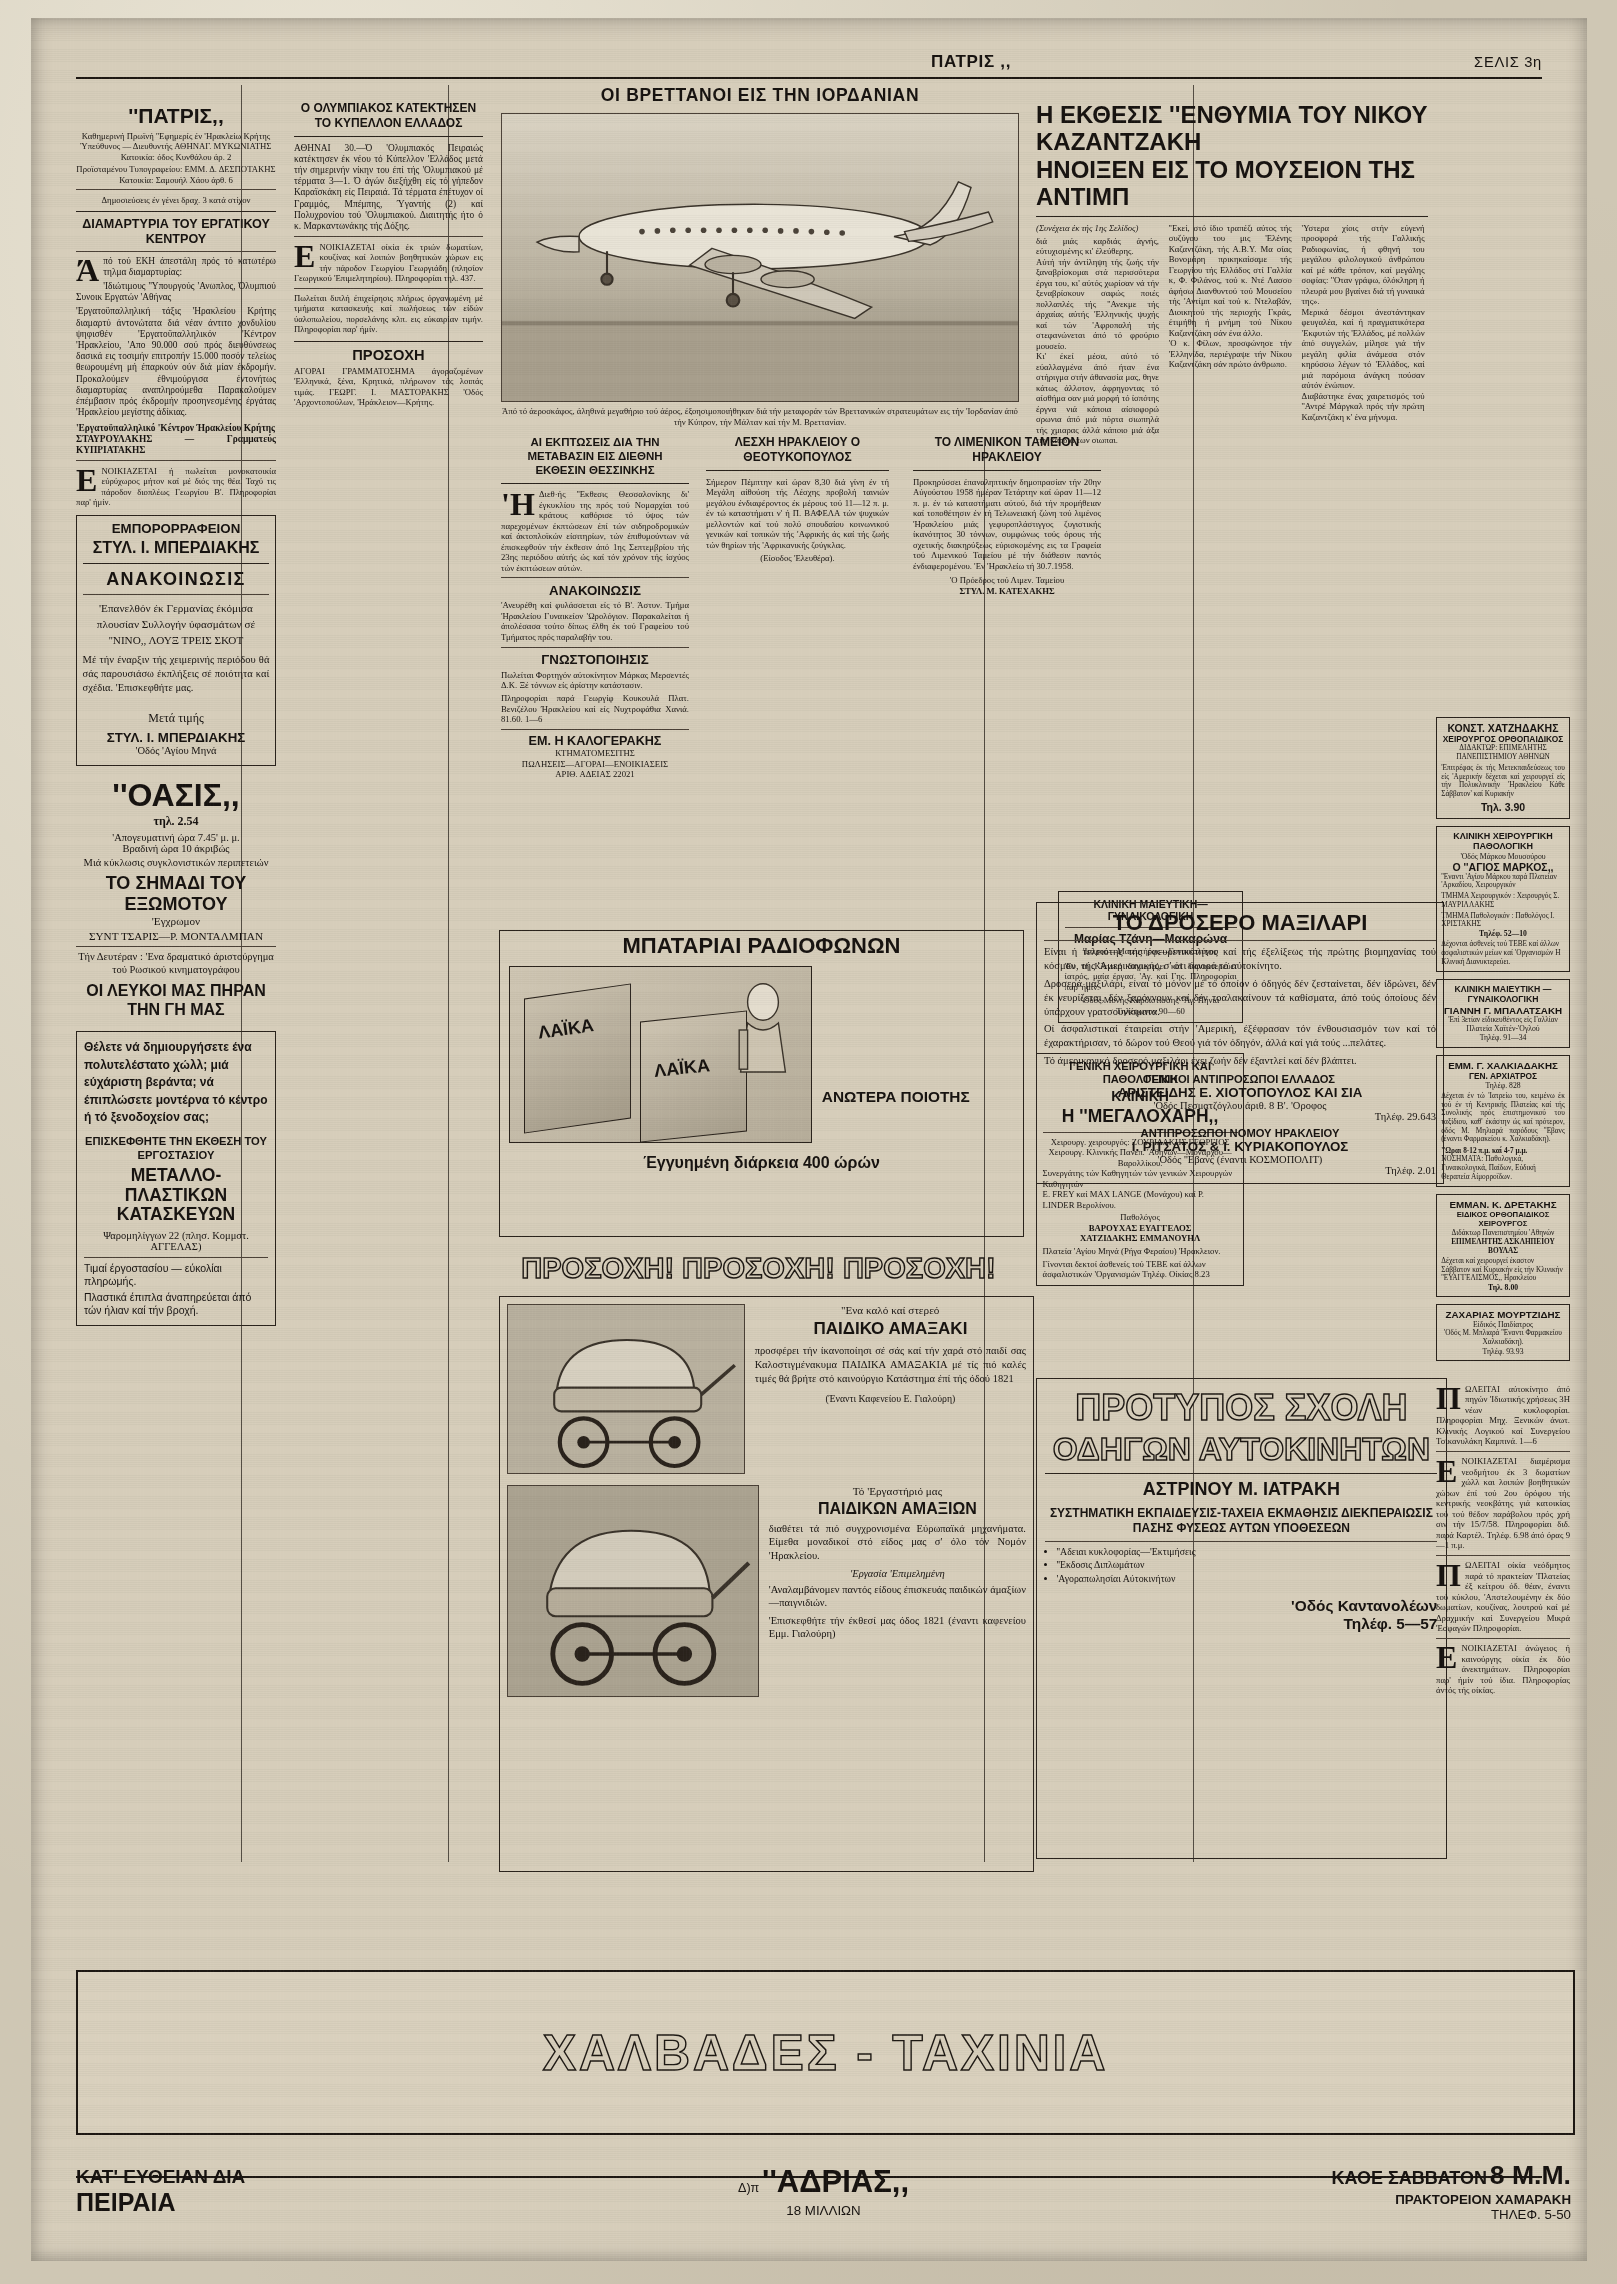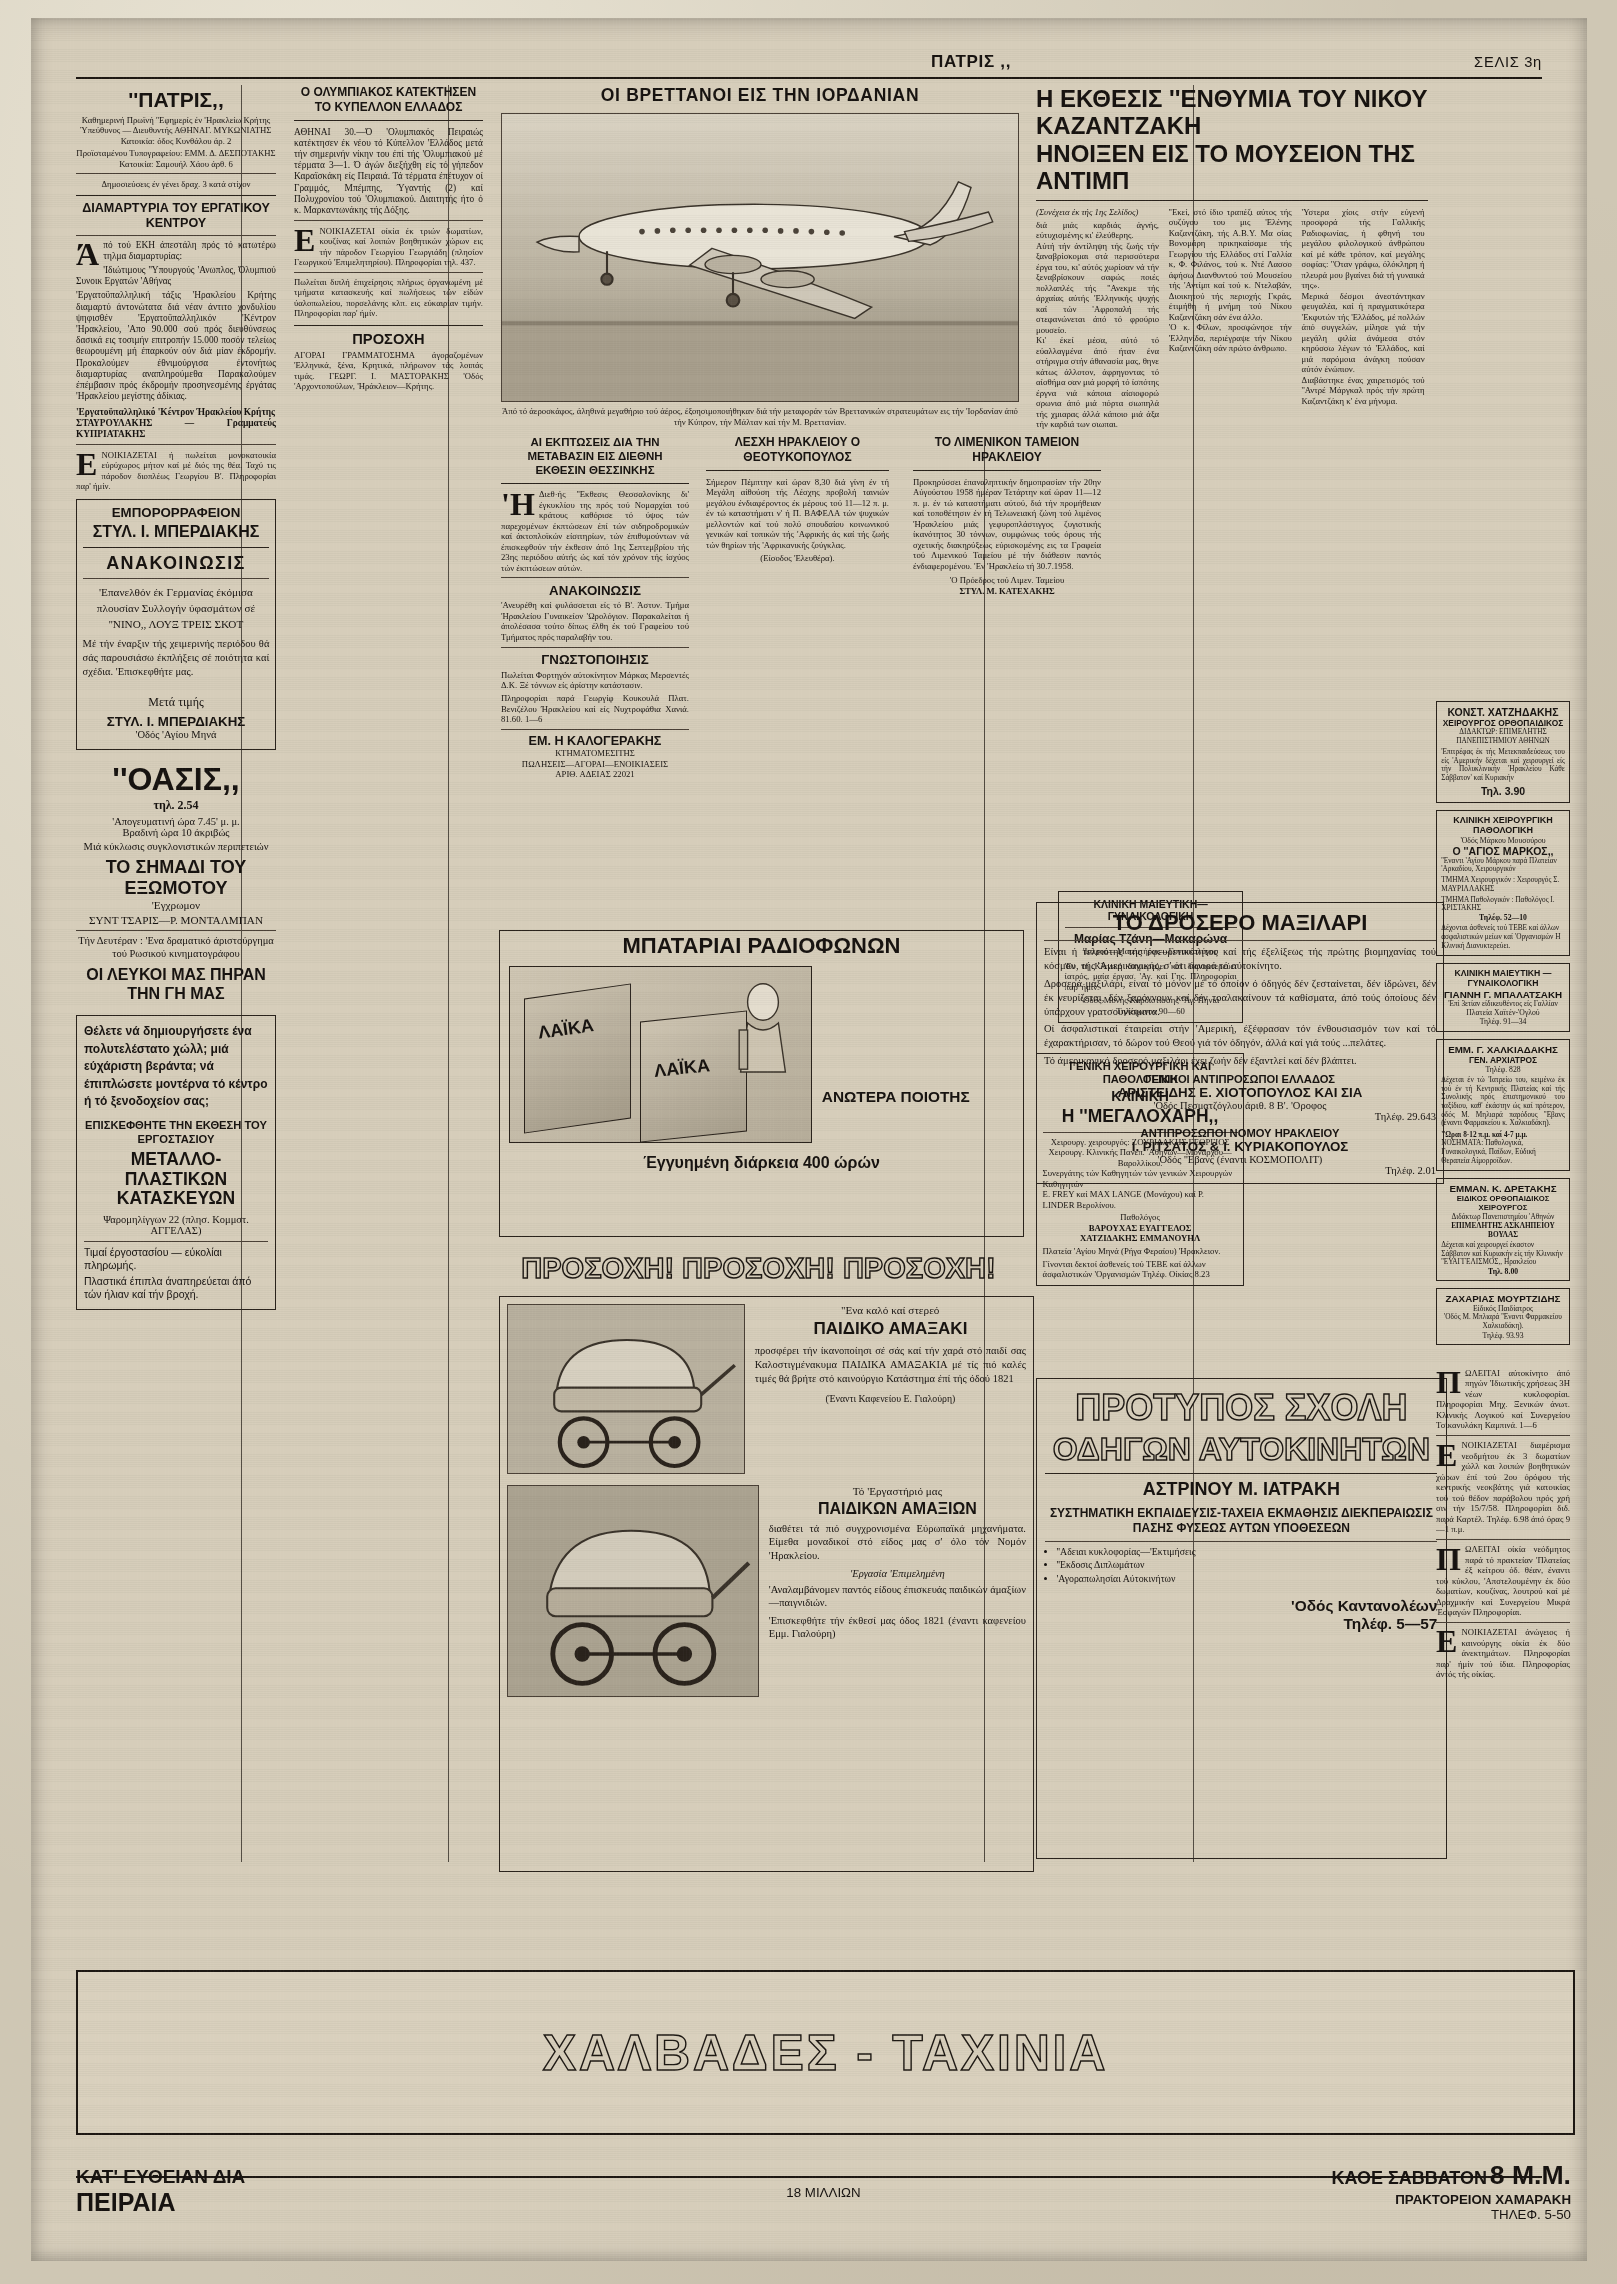--- a/index.html
+++ b/index.html
@@ -35,21 +35,21 @@
     position:absolute;top:32px;left:45px;right:45px;height:24px;
     display:flex;justify-content:space-between;align-items:center;
     font-size:15.4px;letter-spacing:0.7px;
   }
   .rule{position:absolute;background:#1d1813;}
   .hr-top{left:45px;right:45px;top:59px;height:2.1px;}
   .hr-bot{left:45px;right:45px;bottom:83px;height:2.1px;}
 
   .cols{position:absolute;left:45px;top:67px;width:1495px;height:1791px;}
 
-  .col{position:absolute;top:0;}
+  .col{position:absolute;top:16px;}
   .vline{position:absolute;top:0;width:1.4px;background:#3a332a;opacity:.85;}
 
   h1,h2,h3,h4{margin:0;font-weight:bold;}
   .tc{text-align:center;}
 
   .box{border:1.4px solid #2a231c;}
   .thinbox{border:0.7px solid #2a231c;}
   .sans{font-family:"Liberation Sans",sans-serif;}
 
   .txt{font-size:11px;line-height:12.6px;text-align:justify;hyphens:auto;}
@@ -502,20 +502,24 @@
   </div>
 
   <div class="rule hr-bot"></div>
 
   <div class="footer">
     <div style="width:434px">
       <div class="sans" style="font-size:19px;font-weight:bold">ΚΑΤ' ΕΥΘΕΙΑΝ ΔΙΑ</div>
       <div class="sans" style="font-size:25px;font-weight:bold">ΠΕΙΡΑΙΑ</div>
     </div>
     <div style="text-align:center;width:490px">
+      <div>
+        <span class="sans" style="font-size:12.6px">Δ)π</span>
+        <span class="sans" style="font-size:31px;font-weight:bold">''ΑΔΡΙΑΣ,,</span>
+      </div>
       <div class="sans" style="font-size:13.3px;margin-top:2.8px">18 ΜΙΛΛΙΩΝ</div>
     </div>
     <div style="text-align:right;width:434px">
       <div>
         <span class="sans" style="font-size:18px;font-weight:bold">ΚΑΘΕ ΣΑΒΒΑΤΟΝ</span>
         <span class="sans" style="font-size:26.6px;font-weight:bold">8 Μ.Μ.</span>
       </div>
       <div class="sans" style="font-size:13.3px;font-weight:bold;margin-top:1.4px">ΠΡΑΚΤΟΡΕΙΟΝ ΧΑΜΑΡΑΚΗ</div>
       <div class="sans" style="font-size:13.3px">ΤΗΛΕΦ. 5-50</div>
     </div>

